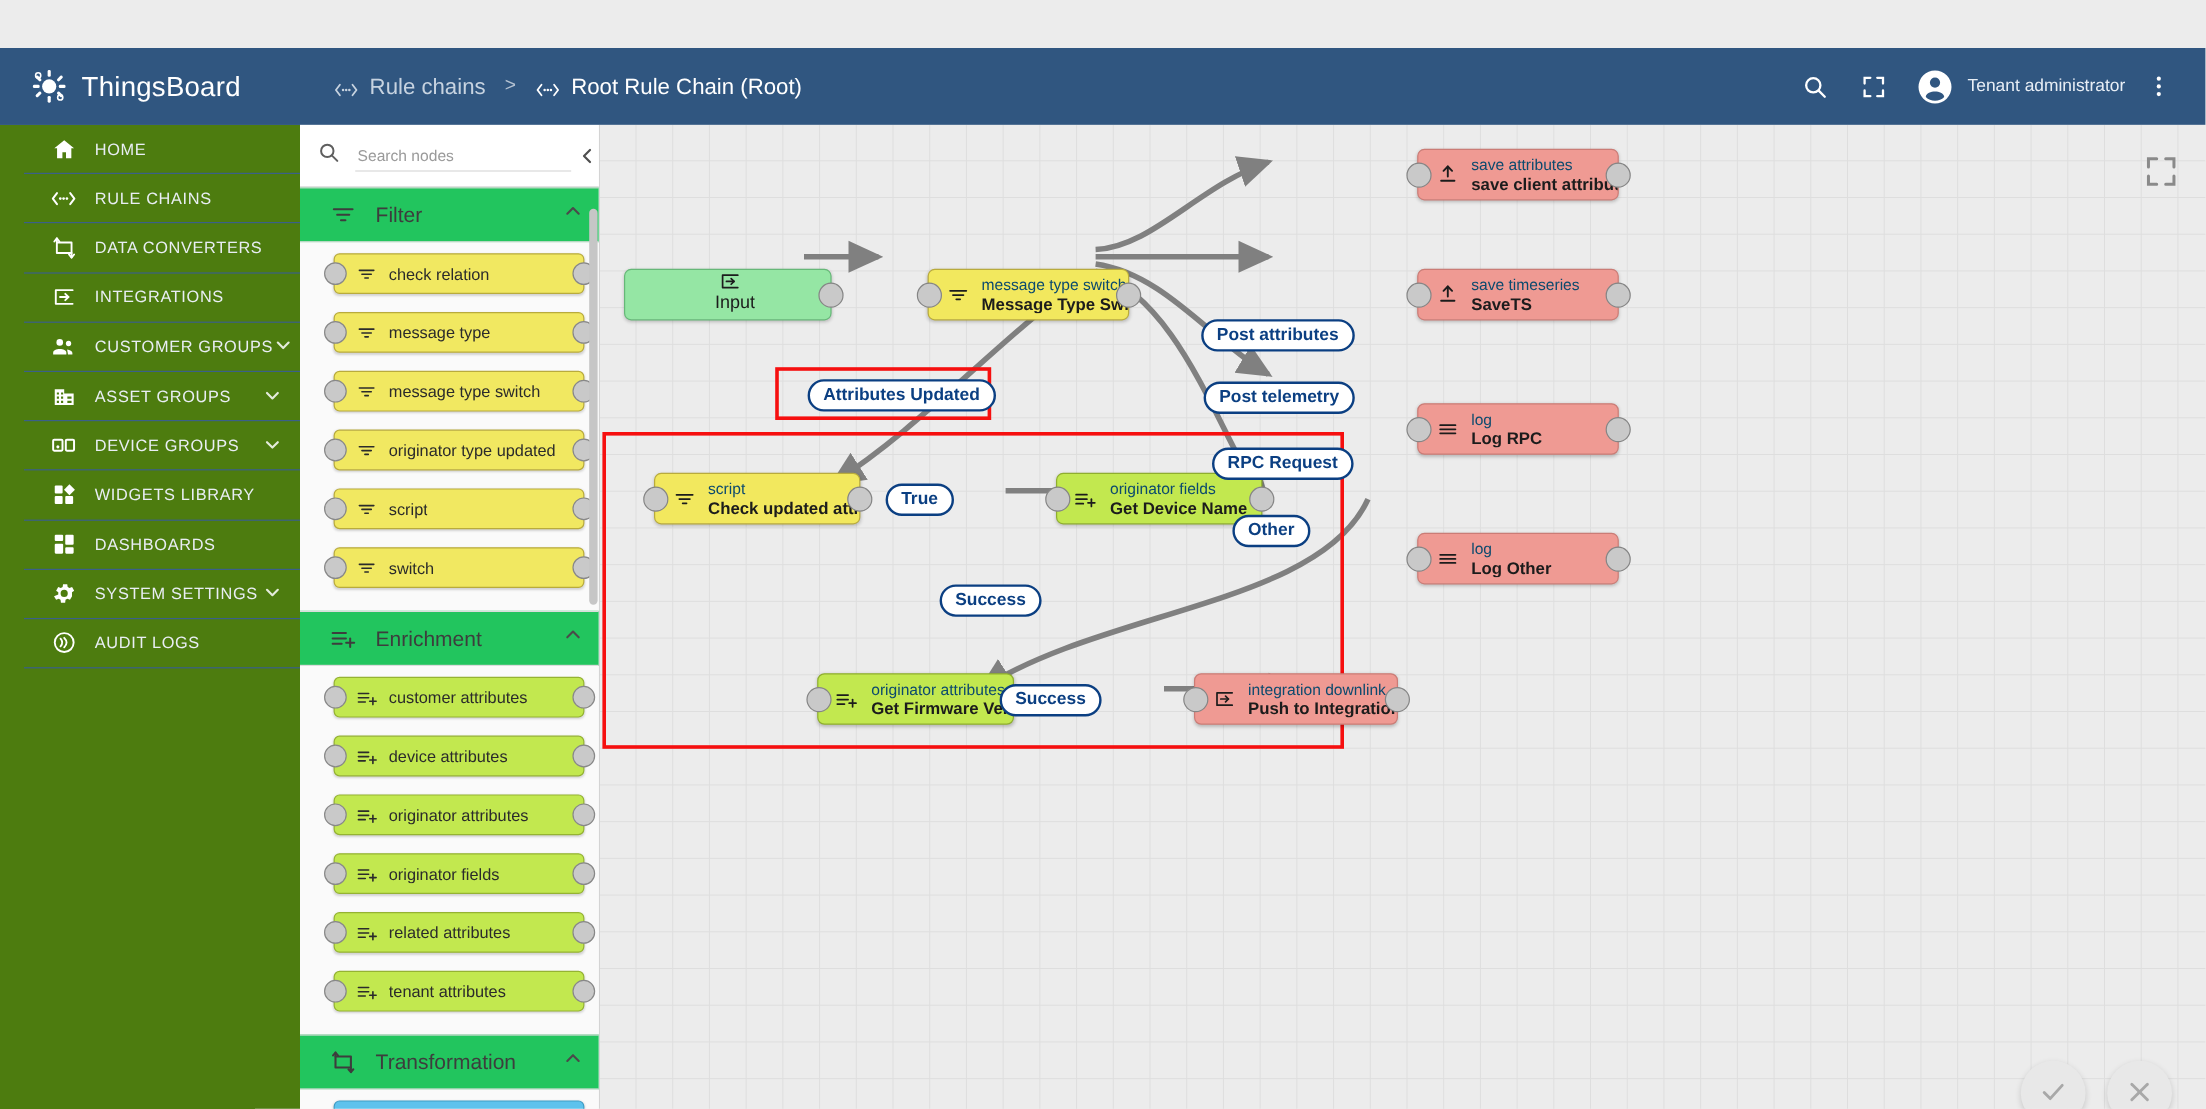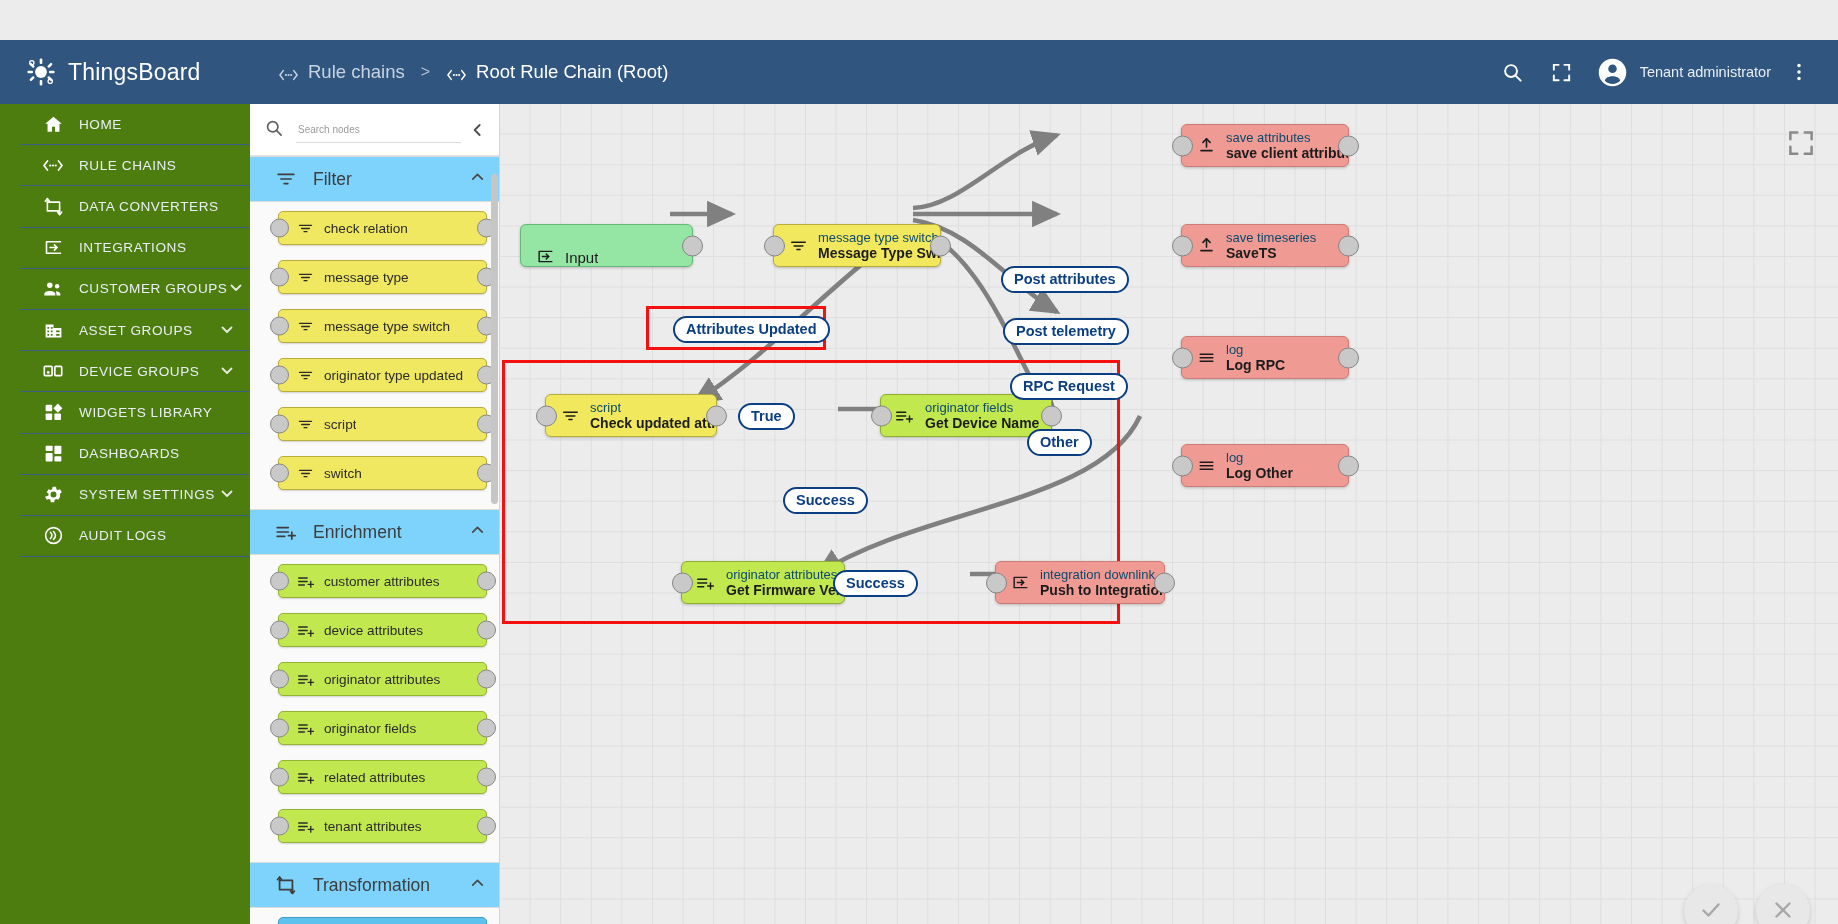--- a/index.html
+++ b/index.html
@@ -78,36 +78,36 @@
   }
   .lib-search {
     height: 52px; min-height: 52px;
     background: #fff;
     display: flex; align-items: center;
     padding: 0 8px 0 14px;
     border-bottom: 1px solid #e2e2e2;
   }
   .lib-search-input {
     flex: 1; border: none; outline: none;
-    font-size: 10px; color: #555;
+    font-size: 13px; color: #555;
     font-family: "Liberation Sans", sans-serif;
     background: transparent;
     margin-left: 12px;
     border-bottom: 1px solid #d9d9d9;
     height: 27px;
   }
   .lib-search-input::placeholder { color: #9a9a9a; }
   .collapse-btn {
     width: 26px; height: 26px; display: flex; align-items: center; justify-content: center;
     cursor: pointer; color: #5a5a5a; margin-left: 4px;
   }
   .lib-scroll { flex: 1; overflow: hidden; position: relative; }
   .lib-inner { padding-bottom: 10px; }
   .grp-head {
-    height: 46px; background: #7dd3fc;
+    height: 46px; background: #22c55e;
     display: flex; align-items: center;
     padding: 0 12px 0 25px;
     cursor: pointer;
     border-top: 1px solid #dcdcdc; border-bottom: 1px solid #dcdcdc;
   }
   .grp-ico { width: 24px; min-width: 24px; margin-right: 14px; display: flex; align-items: center; }
   .grp-title { font-size: 17.5px; color: #3d3d3d; }
   .grp-chev { margin-left: auto; color: #4a4a4a; }
   .grp-body { padding: 9px 0 4px 0; background: #fafafa; }
 
@@ -163,21 +163,21 @@
     cursor: move;
   }
   .cnode.green  { background: #95e6a4; border-color: #66b878; }
   .cnode.yellow { background: #f2e85e; border-color: #b9ab3c; }
   .cnode.lime   { background: #c2e84f; border-color: #8fae2e; }
   .cnode.red    { background: #ef9a93; border-color: #cb7c76; }
   .cnode-ico { width: 24px; min-width: 24px; display: flex; align-items: center; justify-content: center; margin-right: 8px; }
   .cnode-txt { display: flex; flex-direction: column; justify-content: center; line-height: 1.16; overflow: hidden; }
   .cnode-type { font-size: 13px; color: #0c4a6e; white-space: nowrap; }
   .cnode-name { font-size: 14px; color: #1c1c1c; font-weight: bold; white-space: nowrap; }
-  .cnode.single { align-items: flex-end; }
+  .cnode.single { align-items: center; flex-direction: column; }
   .cnode.single .cnode-name { font-weight: normal; font-size: 15px; }
   .cport {
     position: absolute; width: 21px; height: 21px; border-radius: 50%;
     background: #c9c9c9; border: 1px solid #858585;
     top: 50%; transform: translateY(-50%); cursor: crosshair;
   }
   .cport.left { left: -10.5px; }
   .cport.right { right: -10.5px; }
 
   .elabel {

